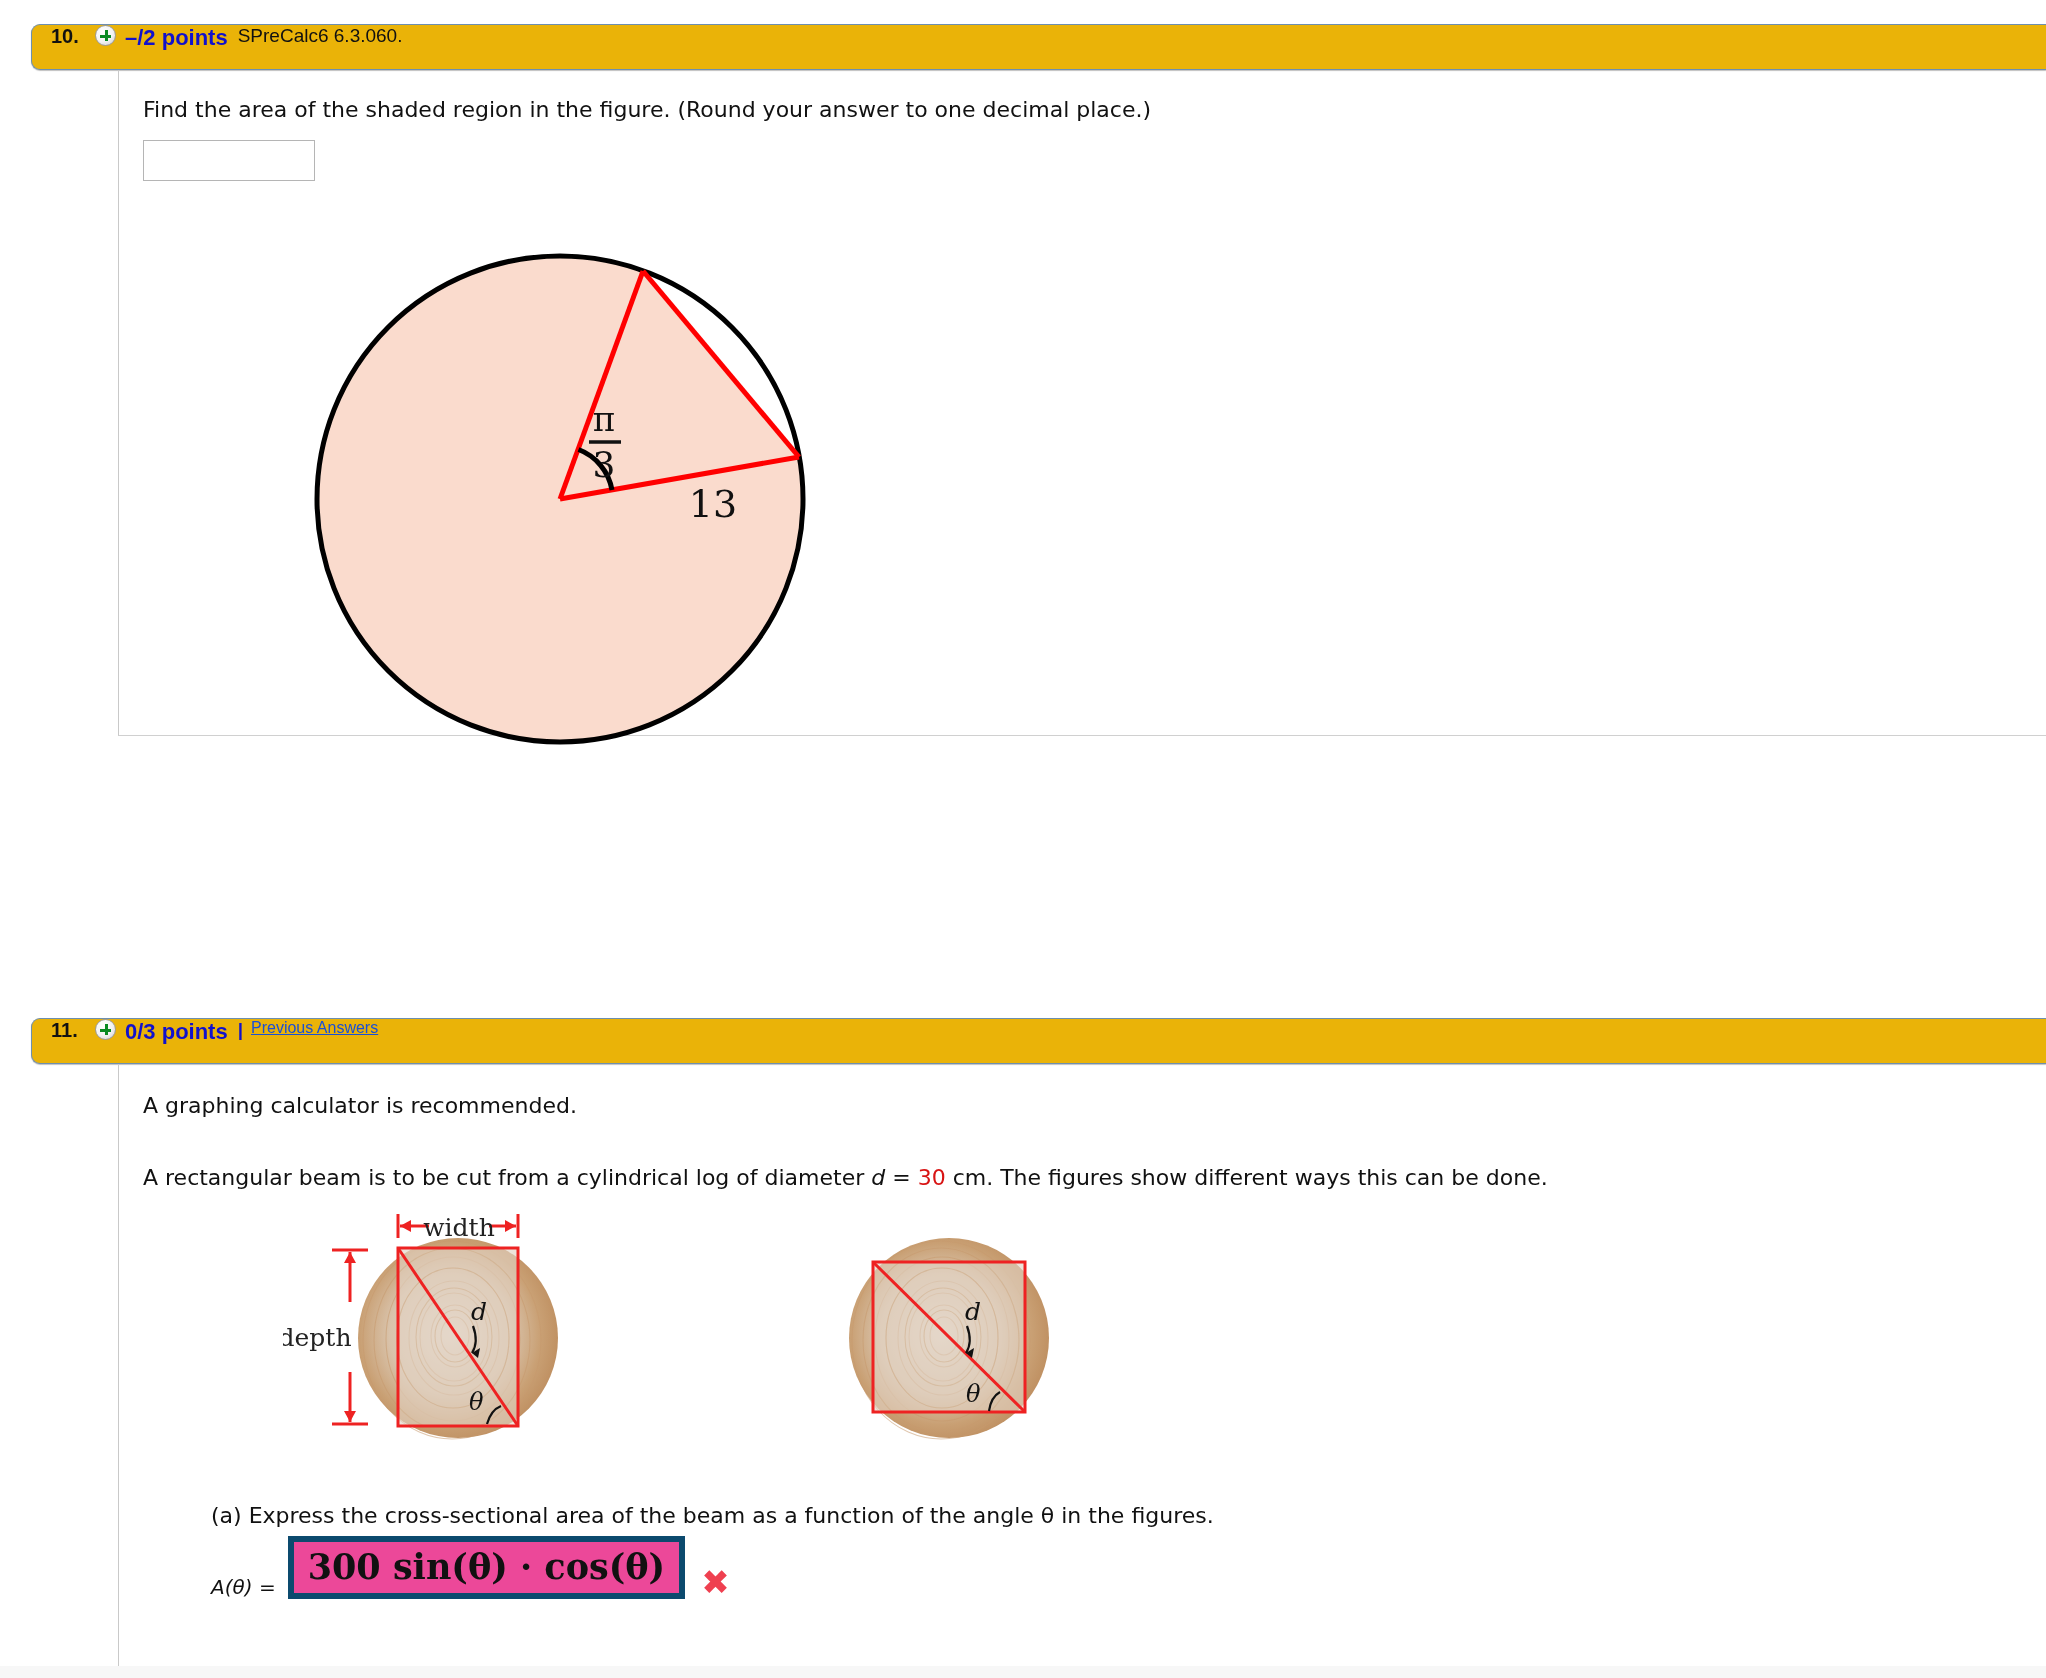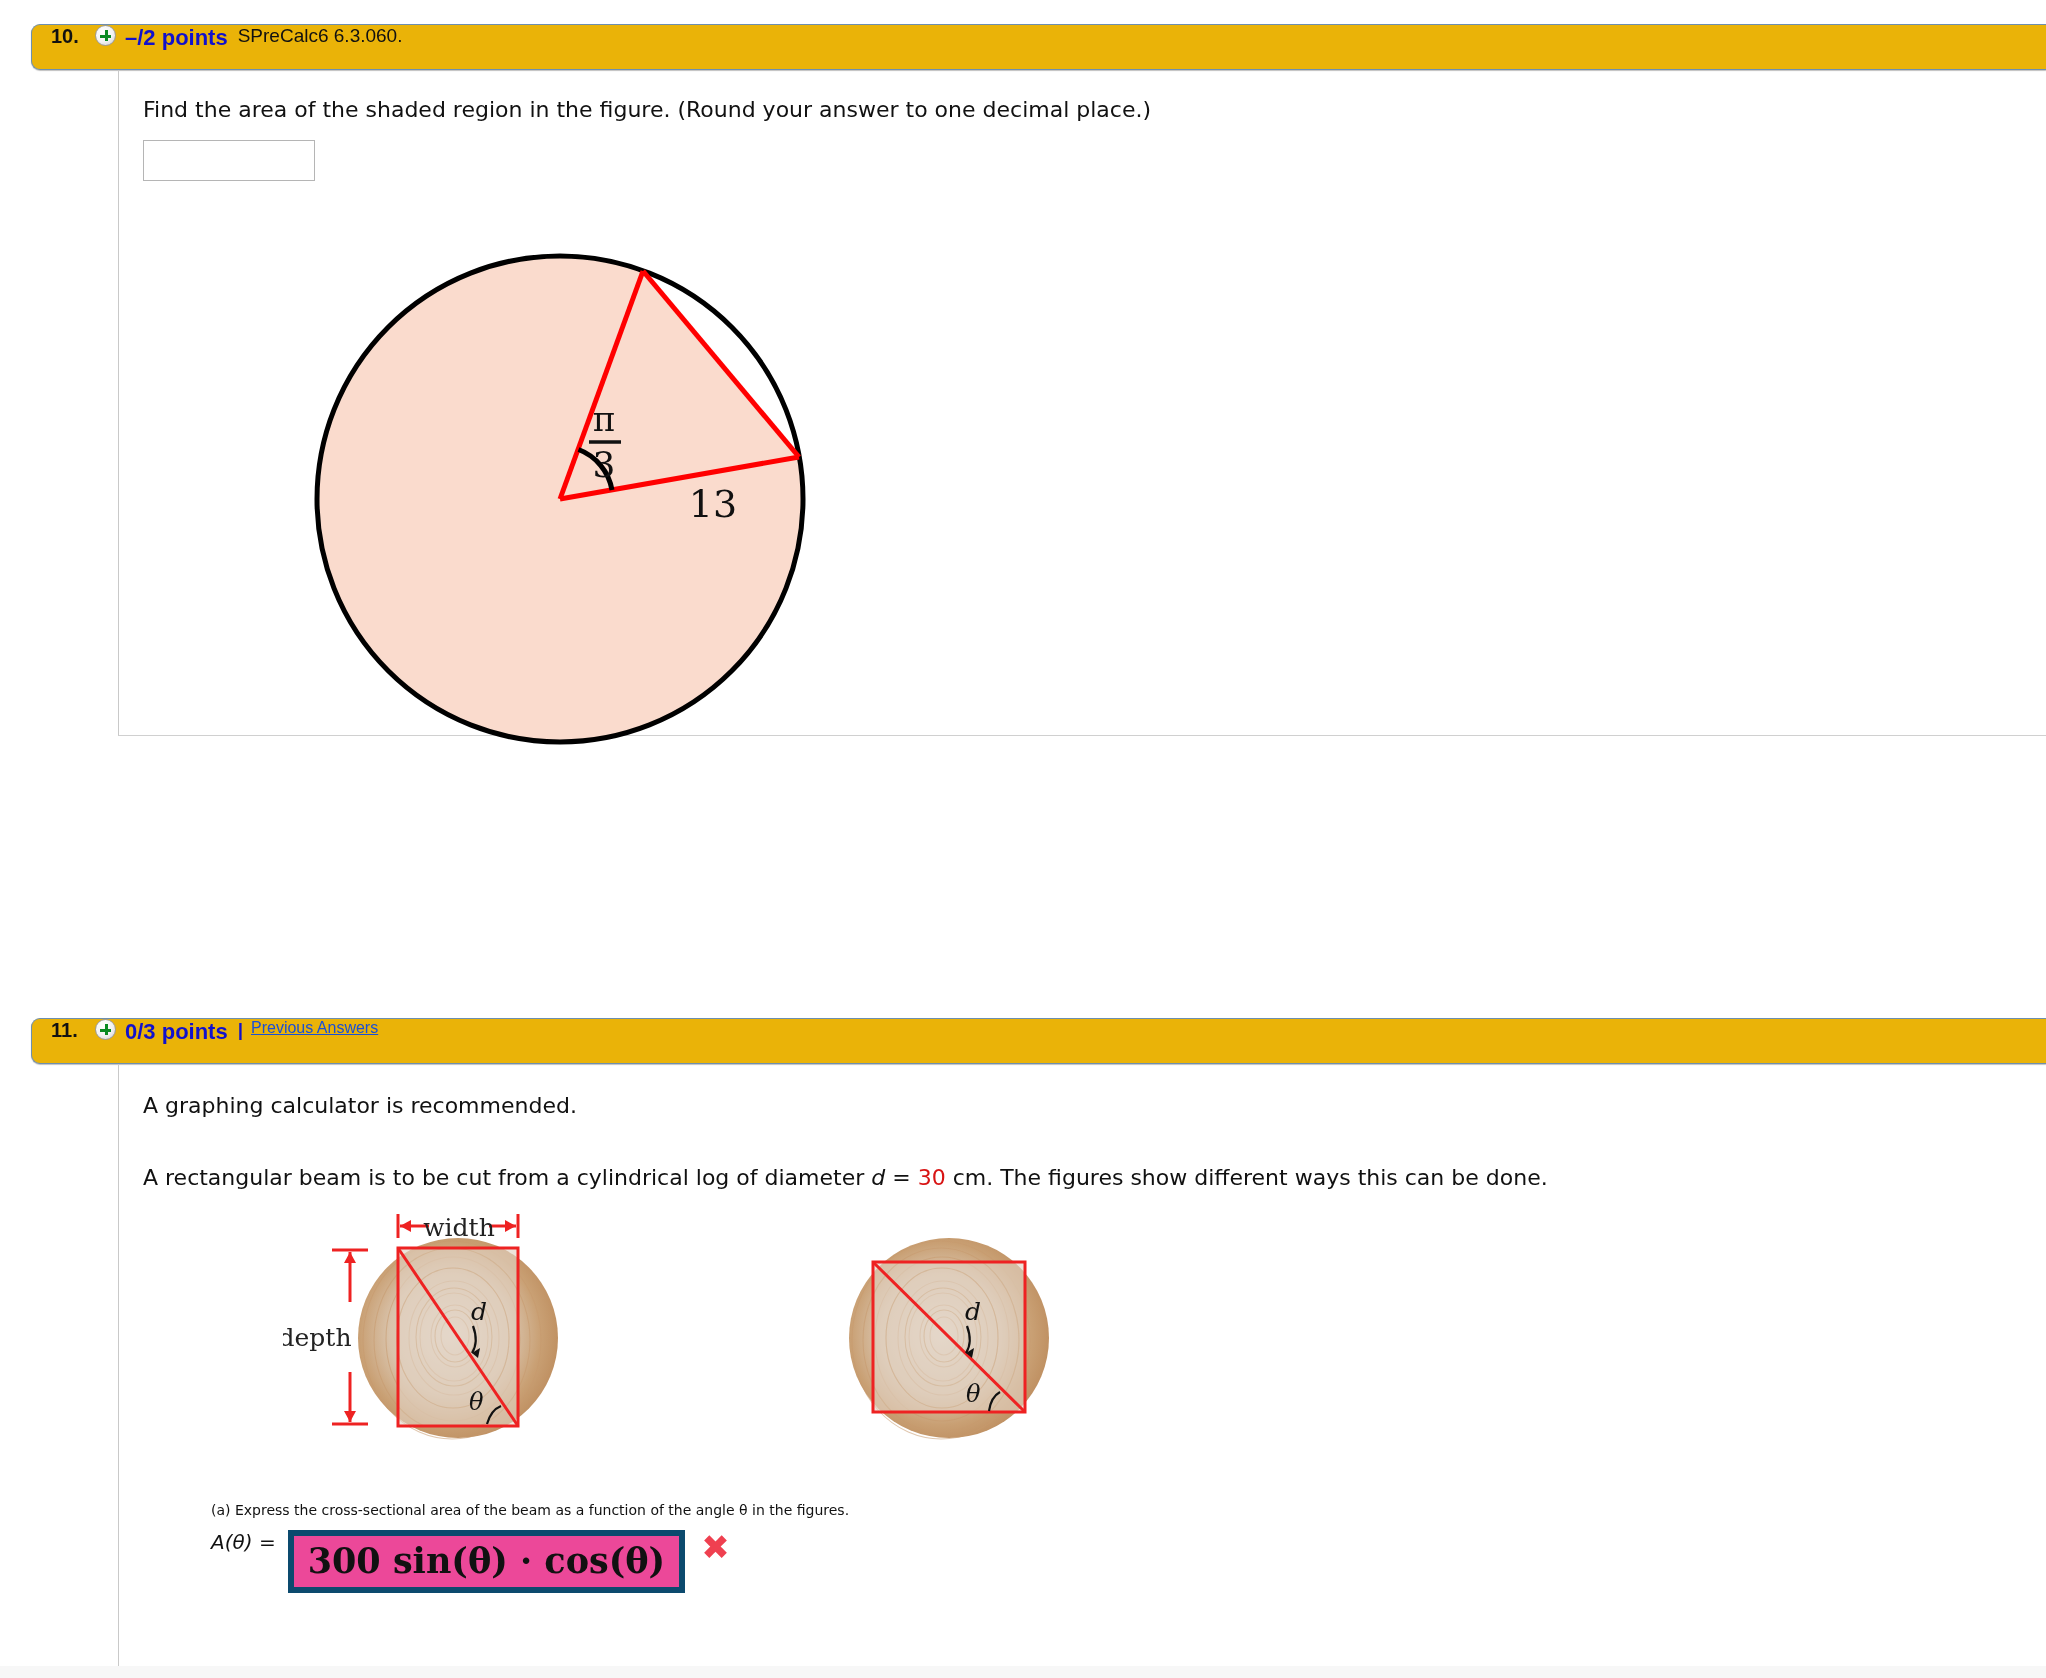--- a/index.html
+++ b/index.html
@@ -84,24 +84,24 @@
     background: #fff;
     display: block;
   }
 
   
   .fig10 { position: relative; width: 680px; height: 560px; margin-left: 165px; margin-top: 18px; }
 
   
   .logs { position: relative; height: 260px; margin-top: 16px; margin-left: 140px; }
 
-  .parta { font-size: 14px; color:#111; margin-top: 30px; margin-left: 68px;
+  .parta { font-size: 22px; color:#111; margin-top: 30px; margin-left: 68px;
            font-family:"DejaVu Sans", sans-serif; }
 
-  .answerline { display:flex; align-items:flex-start; margin-top: 10px; margin-left: 68px; }
+  .answerline { display:flex; align-items:flex-end; margin-top: 4px; margin-left: 68px; }
   .alabel { font-size: 20px; font-style: italic; color:#111; margin-right: 12px;
             font-family:"DejaVu Sans", sans-serif; }
   .formulabox {
     border: 6px solid #0c4a6e; background:#ec4899;
     padding: 4px 14px 6px 14px;
     min-width: 240px;
     display:flex; align-items:center; justify-content:center;font-weight:bold;
   }
   .formula { font-family:"DejaVu Serif", serif; font-size: 35px; color:#111; white-space: nowrap; }
   .xmark { color:#ef4050; font-size: 34px; font-weight: bold; margin-left: 16px; line-height:1; }

